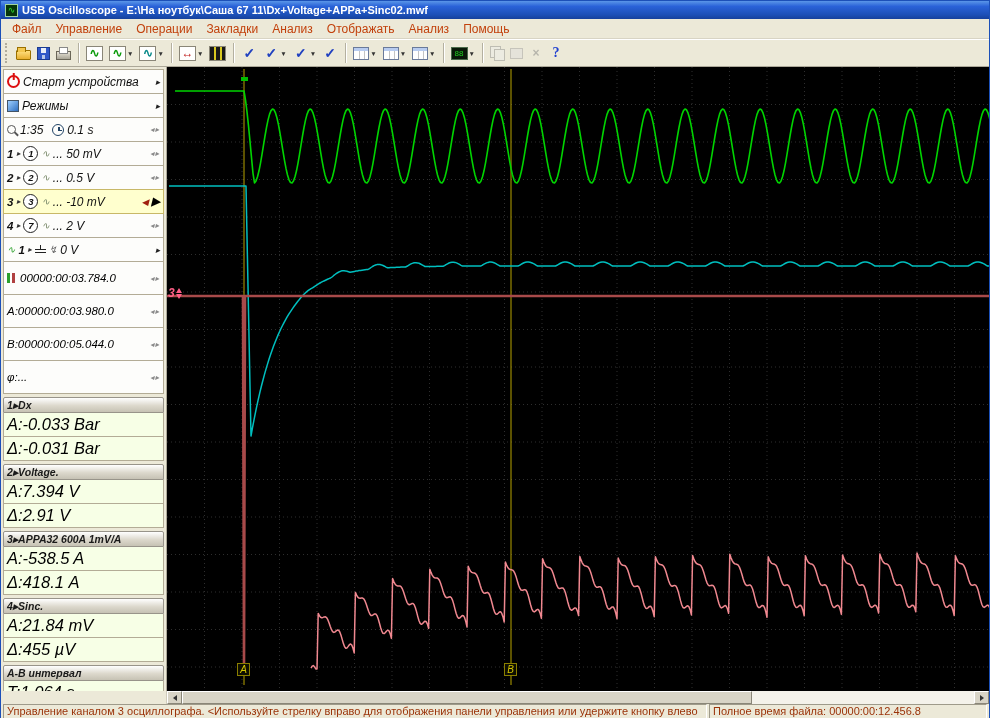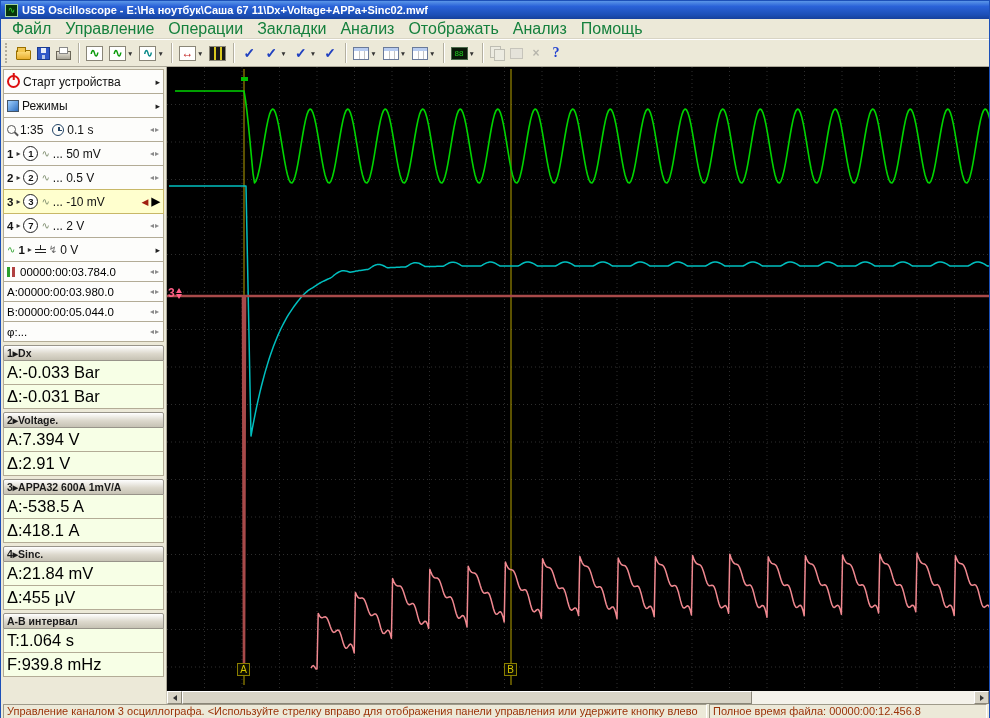--- a/index.html
+++ b/index.html
@@ -11,21 +11,21 @@
   
   .titlebar { height:18px; background:linear-gradient(180deg,#5a96e8 0%,#2a62d8 30%,#1c50b8 75%,#16419c 100%);
               display:flex; align-items:center; padding:0 4px; gap:4px; flex:0 0 auto; }
   .app-icon { width:13px; height:13px; background:#07350b; border:1px solid #9fd49f; color:#2fe42f;
               font-size:9px; line-height:11px; text-align:center; }
   .title-text { color:#fff; font-weight:bold; font-size:11px; white-space:nowrap; overflow:hidden; }
 
   
   .menubar { height:20px; background:#ece9d8; display:flex; align-items:center; padding-left:4px;
              border-bottom:1px solid #d8d4c4; flex:0 0 auto; }
-  .menu-item { padding:2px 7px; font-size:16px; color:#15803d; cursor:default; }
+  .menu-item { padding:2px 7px; font-size:12px; color:#c2410c; cursor:default; }
 
   
   .toolbar { height:28px; background:#ece9d8; border-top:1px solid #fff; border-bottom:1px solid #aca899;
              display:flex; align-items:center; padding-left:2px; flex:0 0 auto; }
   .tgrip { width:4px; height:20px; border-left:2px dotted #b0ac9c; margin:0 4px 0 2px; }
   .tsep  { width:1px; height:20px; background:#b4b0a0; box-shadow:1px 0 0 #fff; margin:0 4px; }
   .tbtn  { display:flex; align-items:center; padding:2px; border:1px solid transparent; }
   .tbtn.disabled { opacity:.45; filter:grayscale(85%); }
   .dd { font-size:6.5px; color:#333; margin-left:1px; }
   .ic { display:flex; align-items:center; justify-content:center; }
@@ -57,21 +57,21 @@
   .ic-copy { width:14px; height:14px; position:relative; }
   .ic-copy::before,.ic-copy::after { content:''; position:absolute; width:9px; height:10px;
       background:#eee; border:1px solid #888; }
   .ic-copy::before { left:0; top:0; } .ic-copy::after { left:4px; top:3px; }
   .ic-plainbox { width:13px; height:11px; border:1px solid #999; background:#ddd; }
   .ic-xmark { color:#777; font-size:12px; font-weight:bold; width:14px; height:14px; }
   .ic-help { color:#2040d0; font-size:14px; font-weight:bold; width:14px; height:16px;
              font-family:"Liberation Serif", serif; }
 
   
-  .main { display:flex; height:624px; flex:0 0 auto; }
+  .main { display:flex; height:624px; flex:0 0 auto;font-style:italic; }
 
   
   .sidebar { width:166px; background:#ece9d8; border-right:1px solid #aca899; padding-top:2px; overflow:hidden; }
   .srow { height:25px; display:flex; align-items:center; gap:3px; background:#fdfdfb;
           border:1px solid #b3ac96; margin:-1px 2px 0; padding:0 3px; font-size:12px; color:#111; }
   .srow:first-child { margin-top:0; }
   .srow.sel { background:#ffffce; border-color:#c8b868; position:relative; z-index:2; }
   .row-arrow { margin-left:auto; font-size:9px; color:#222; }
   .spin { margin-left:auto; font-size:8px; color:#8a8a8a; letter-spacing:1px; }
   .pwr { width:13px; height:13px; border:2px solid #dd1010; border-radius:50%; position:relative; flex:0 0 auto; }
@@ -90,21 +90,21 @@
           justify-content:center; font-size:9.5px; font-weight:bold; flex:0 0 auto; background:#fff; }
   .wv { color:#7a8a6a; font-size:10px; }
   .chval { font-size:12px; }
   .caret-red { color:#a02010; font-size:9px; margin-left:auto; }
   .caret-blk { color:#000; font-size:11px; font-weight:bold; }
   .gnd { width:11px; height:10px; position:relative; flex:0 0 auto; }
   .gnd::before { content:''; position:absolute; top:0; left:5px; width:1.5px; height:4px; background:#222; }
   .gnd::after  { content:''; position:absolute; top:4px; left:0; width:11px; height:1.5px; background:#222;
                  box-shadow:0 3px 0 0 #222; }
   .bolt { color:#666; font-size:10px; }
-  .trow { height:21px; display:flex; align-items:center; gap:3px; background:#fdfdfb; border:1px solid #b3ac96;
+  .trow { height:34px; display:flex; align-items:center; gap:3px; background:#fdfdfb; border:1px solid #b3ac96;
           margin:-1px 2px 0; padding:0 3px; font-size:11.5px; color:#000;justify-content:flex-end; }
   .tricon { width:10px; height:10px; flex:0 0 auto;
             background:linear-gradient(90deg,#2ca02c 0 3px,transparent 3px 5px,#b04040 5px 8px,transparent 8px); }
   .ttext { white-space:nowrap; }
 
   .mpanel { margin:3px 2px 0;border-radius:6px; }
   .mhead { height:16px; background:linear-gradient(180deg,#ffffff,#dcd8cc 55%,#c6c2b4);
            border:1px solid #98948a; font-size:10.5px; font-weight:bold; display:flex; align-items:center;
            padding:0 3px; color:#1a1a1a; border-radius:2px 2px 0 0; white-space:nowrap; overflow:hidden; }
   .mline { height:24px; background:#f7ffe6; border:1px solid #b3ac96; border-top:none; font-size:16.5px;

